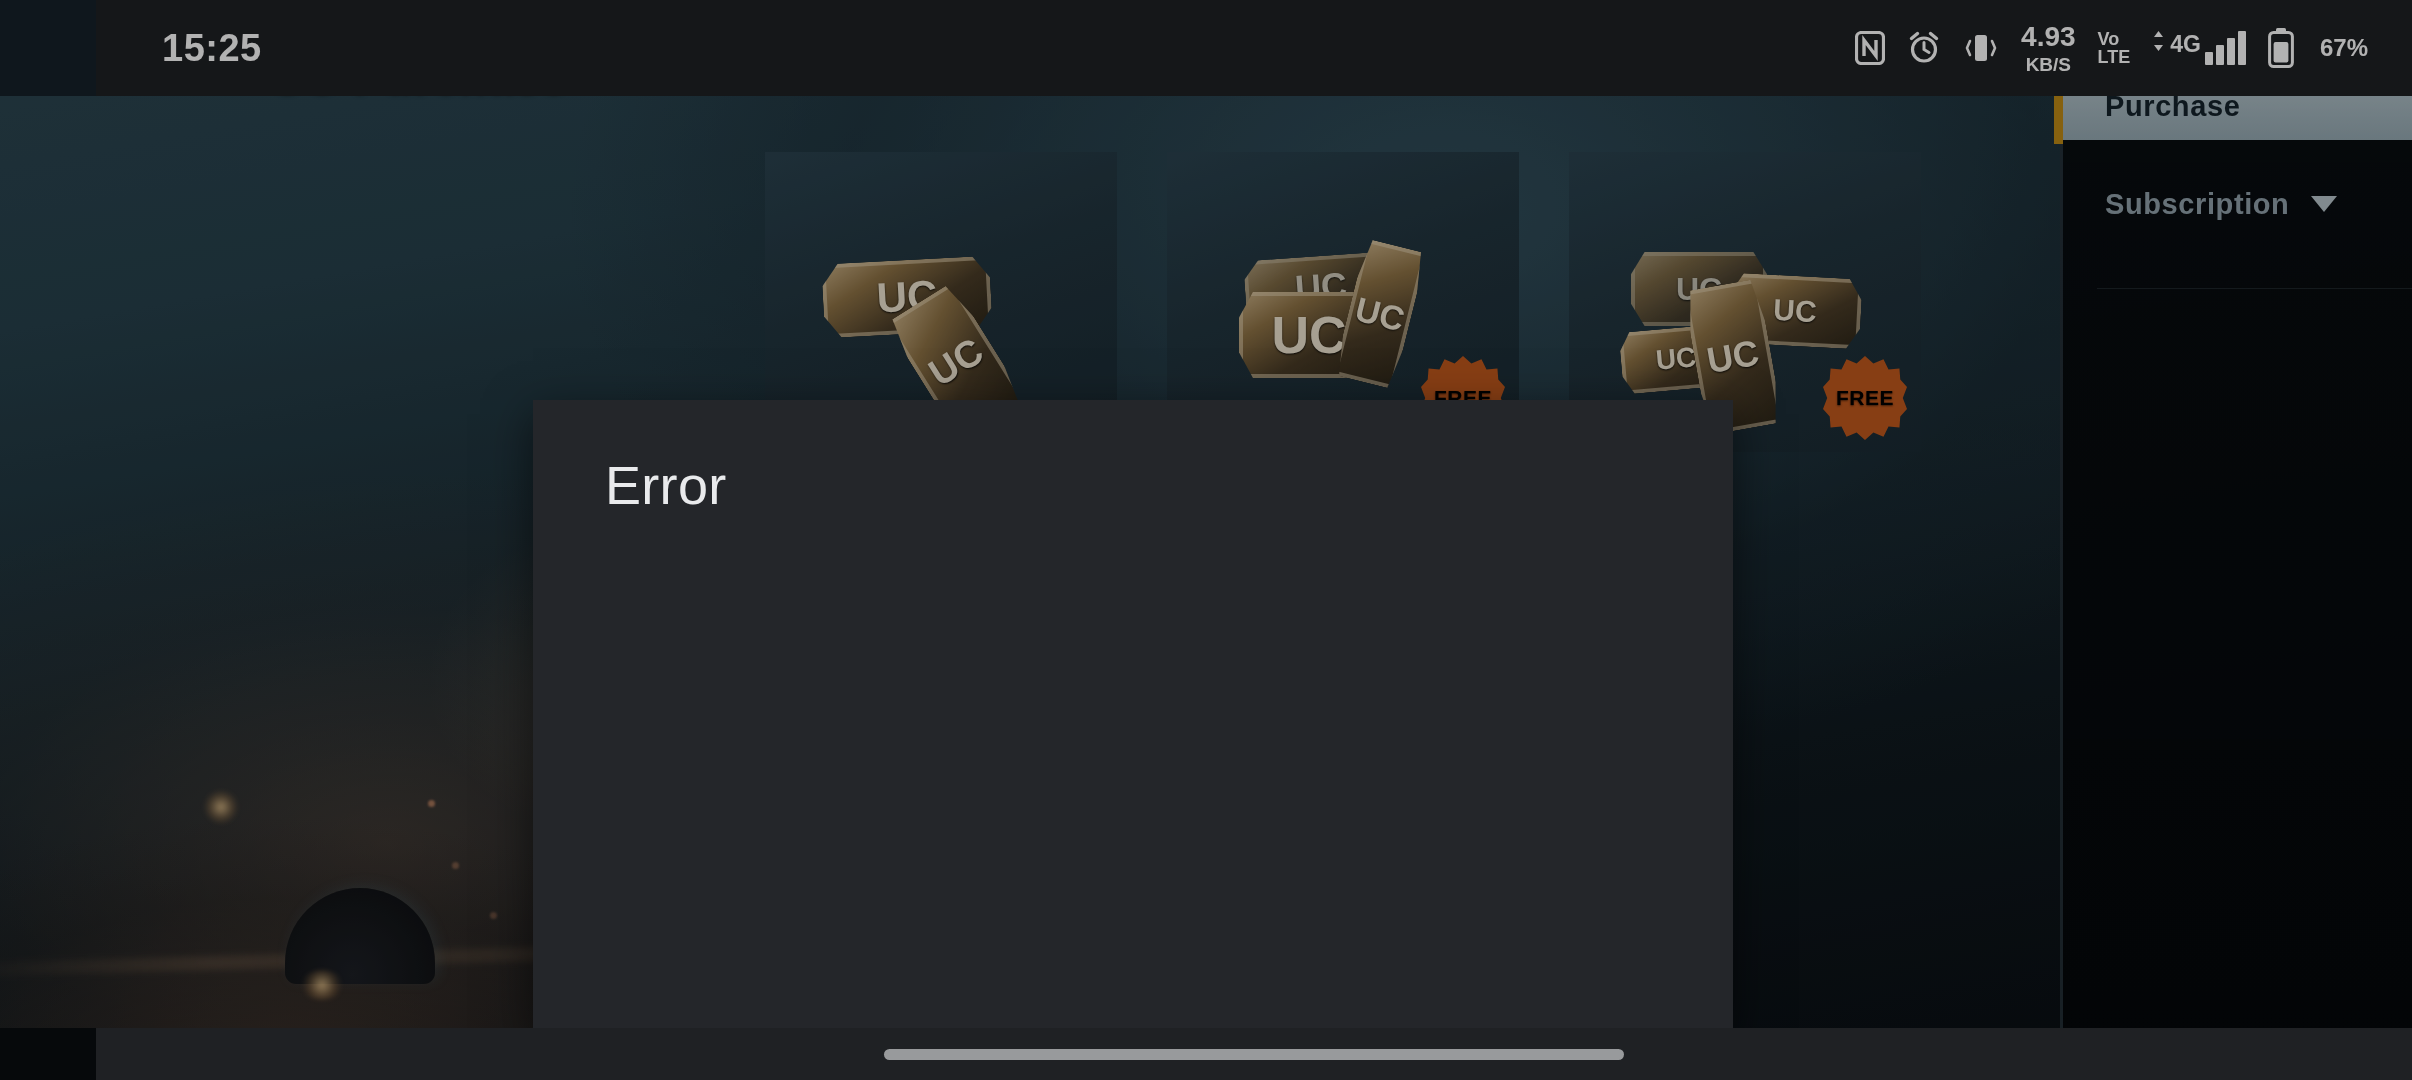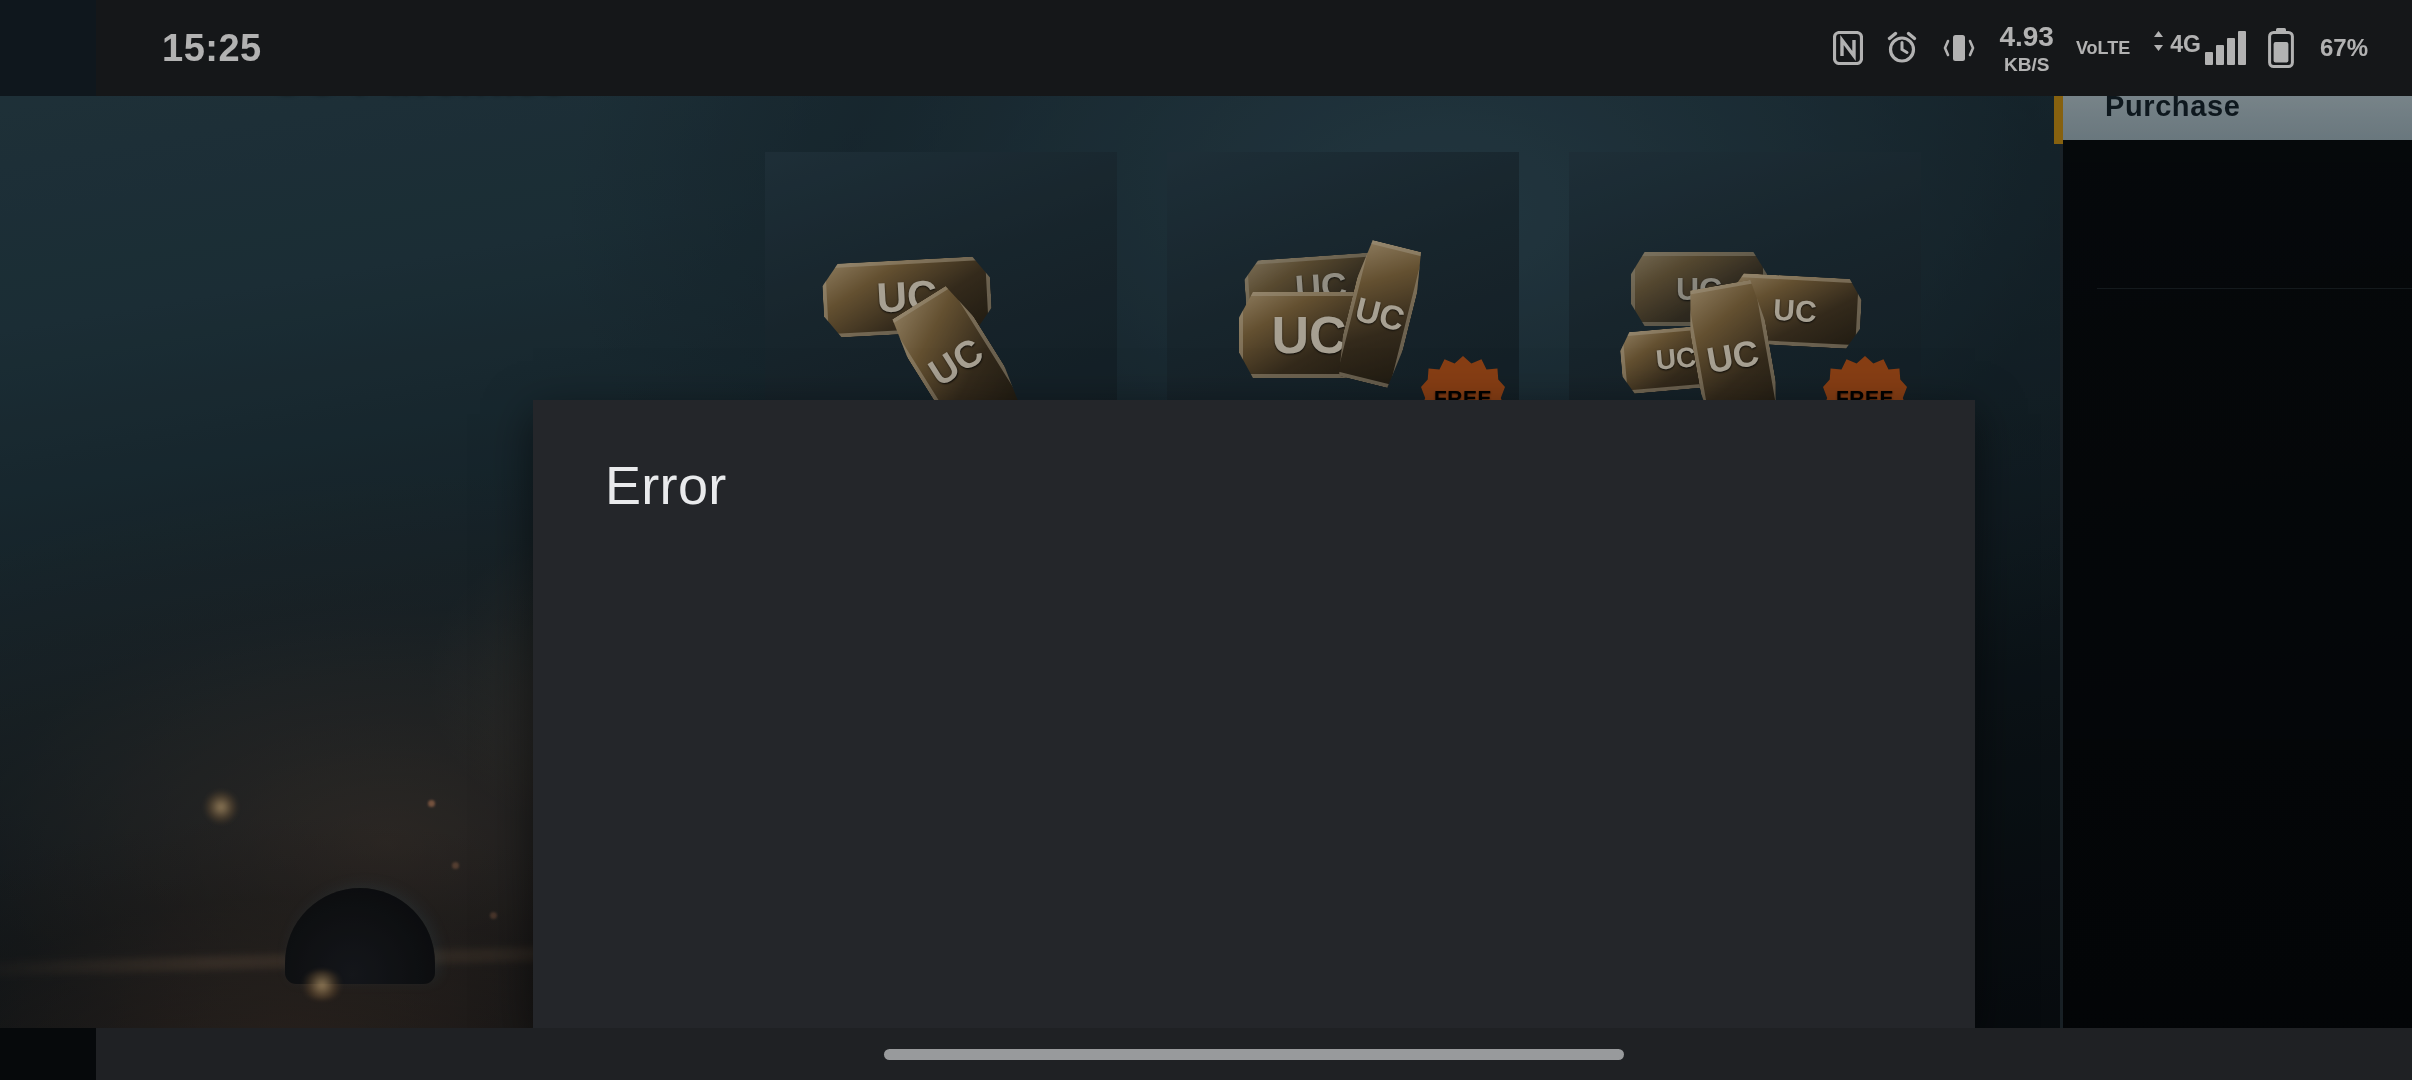--- a/index.html
+++ b/index.html
@@ -144,36 +144,36 @@
   }
   .status-icons {
     margin-left:auto; margin-right:44px;
     display:flex; align-items:center; gap:22px;
   }
   .si { display:flex; align-items:center; justify-content:center; }
   .si svg { display:block; }
   .netspeed { display:flex; flex-direction:column; align-items:center; line-height:1; }
   .netspeed .v { font-size:28px; font-weight:bold; }
   .netspeed .u { font-size:19px; font-weight:bold; margin-top:4px; }
-  .volte { display:flex; flex-direction:row; align-items:center; line-height:1.02; font-weight:bold; }
+  .volte { display:flex; flex-direction:column; line-height:1.02; font-weight:bold; }
   .volte .a { font-size:18px; }
   .volte .b { font-size:18px; }
   .signal-grp { display:flex; align-items:flex-end; gap:3px; }
   .sg-label { font-size:23px; font-weight:bold; margin-right:1px; align-self:flex-start; }
   .bar { width:8px; background:#fff; border-radius:1px; }
   .battpct { font-size:24px; font-weight:bold; margin-left:4px; }
 
   
   .scrim { position:absolute; inset:0; background:rgba(0,0,0,0.30); }
 
   
   .dialog {
     position:absolute;
     left:533px; top:400px;
-    width:1442px; height:630px;
+    width:1200px; height:630px;
     background:#24262a;
     box-shadow:0 14px 44px rgba(0,0,0,0.55);
   }
   .dialog-title {
     position:absolute; left:72px; top:54px;
     font-size:54px; color:#e9eaec; letter-spacing:0.3px;
   }
   .dialog-message {
     position:absolute; left:72px; top:186px; right:64px;
     font-size:39px; color:#b9bcc2; line-height:1.35;
@@ -253,20 +253,24 @@
         <div class="coin hex" style="left:126px; top:132px; width:76px; height:146px; font-size:36px; transform:rotate(-10deg);">UC</div>
       </div>
       <div class="free-badge">FREE</div>
     </div>
 
   </div>
 
   <div class="right-panel">
     <div class="tab active">
       <span>Purchase</span>
+    </div>
+    <div class="tab inactive">
+      <span>Subscription</span>
+      <span class="tab-caret"></span>
     </div>
     <div class="panel-divider"></div>
   </div>
 
   <div class="left-bezel"></div>
   <div class="left-bezel-bottom"></div>
 
   <div class="status-bar">
     <div class="status-clock">15:25</div>
     <div class="status-icons">

